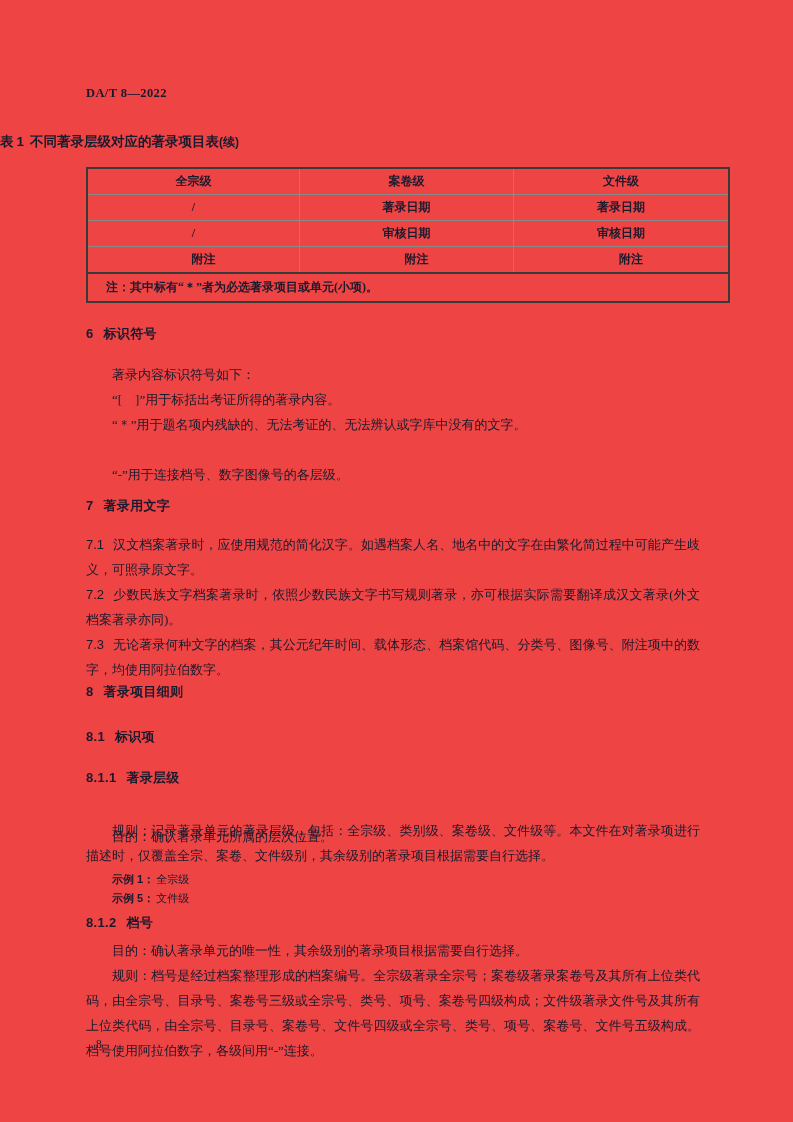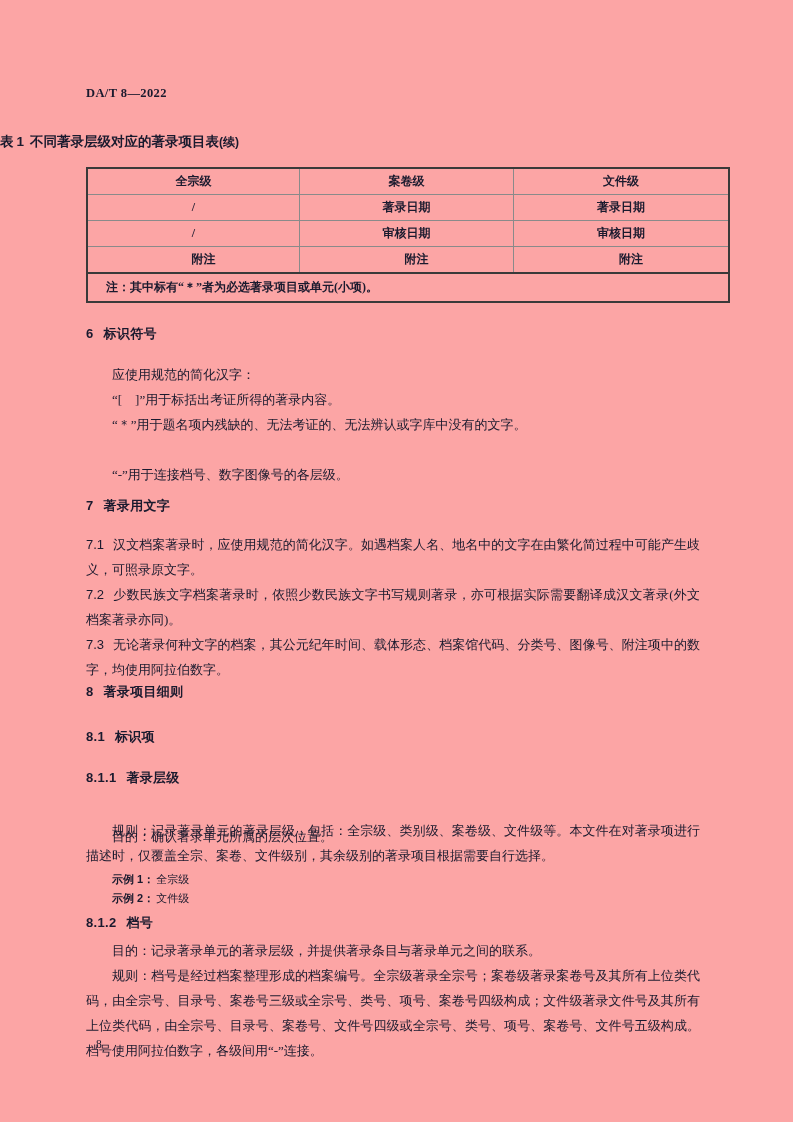--- a/index.html
+++ b/index.html
@@ -4,21 +4,21 @@
 <style>
   html, body {
     margin: 0;
     padding: 0;
     background: #ffffff;
   }
   .page {
     position: relative;
     width: 793px;
     height: 1122px;
-    background: #fca5a5;
+    background: #ef4444;
     margin: 0 auto;
     font-family: "Liberation Serif", "DejaVu Serif", serif;
     color: #1a1a2e;
     overflow: hidden;
   }
 
   
   .running-header {
     position: absolute;
     left: 86px;
@@ -195,21 +195,21 @@
       <tr class="note-row">
         <td colspan="3">注：其中标有“＊”者为必选著录项目或单元(小项)。</td>
       </tr>
     </tbody>
   </table>
 
   <div class="section-head" style="top:325px;">
     <span class="num">6</span><span>标识符号</span>
   </div>
 
-  <div class="symbol-line" style="top:362px;">应使用规范的简化汉字：</div>
+  <div class="symbol-line" style="top:362px;">著录内容标识符号如下：</div>
   <div class="symbol-line" style="top:387px;">“[    ]”用于标括出考证所得的著录内容。</div>
   <div class="symbol-line" style="top:412px;">“＊”用于题名项内残缺的、无法考证的、无法辨认或字库中没有的文字。</div>
   <div class="symbol-line" style="top:462px;">“-”用于连接档号、数字图像号的各层级。</div>
 
   <div class="section-head" style="top:497px;">
     <span class="num">7</span><span>著录用文字</span>
   </div>
 
   <div class="numbered" style="top:532px;">
     <span class="lead">7.1</span><span>汉文档案著录时，应使用规范的简化汉字。如遇档案人名、地名中的文字在由繁化简过程中可能产生歧义，可照录原文字。</span>
@@ -236,26 +236,26 @@
   </div>
 
   <div class="para indent" style="top:824px;">目的：确认著录单元所属的层次位置。</div>
 
   <div class="para indent" style="top:818px;">规则：记录著录单元的著录层级，包括：全宗级、类别级、案卷级、文件级等。本文件在对著录项进行描述时，仅覆盖全宗、案卷、文件级别，其余级别的著录项目根据需要自行选择。</div>
 
   <div class="example-line" style="top:870px;">
     <span class="ex-label">示例 1：</span><span>全宗级</span>
   </div>
   <div class="example-line" style="top:889px;">
-    <span class="ex-label">示例 2：</span><span>文件级</span>
+    <span class="ex-label">示例 5：</span><span>文件级</span>
   </div>
 
   <div class="section-head" style="top:914px;">
     <span class="num">8.1.2</span><span>档号</span>
   </div>
 
-  <div class="para indent" style="top:938px;">目的：记录著录单元的著录层级，并提供著录条目与著录单元之间的联系。</div>
+  <div class="para indent" style="top:938px;">目的：确认著录单元的唯一性，其余级别的著录项目根据需要自行选择。</div>
 
   <div class="para indent" style="top:963px;">规则：档号是经过档案整理形成的档案编号。全宗级著录全宗号；案卷级著录案卷号及其所有上位类代码，由全宗号、目录号、案卷号三级或全宗号、类号、项号、案卷号四级构成；文件级著录文件号及其所有上位类代码，由全宗号、目录号、案卷号、文件号四级或全宗号、类号、项号、案卷号、文件号五级构成。档号使用阿拉伯数字，各级间用“-”连接。</div>
 
   <div class="page-number">8</div>
 
 </div>
 
 </body></html>

